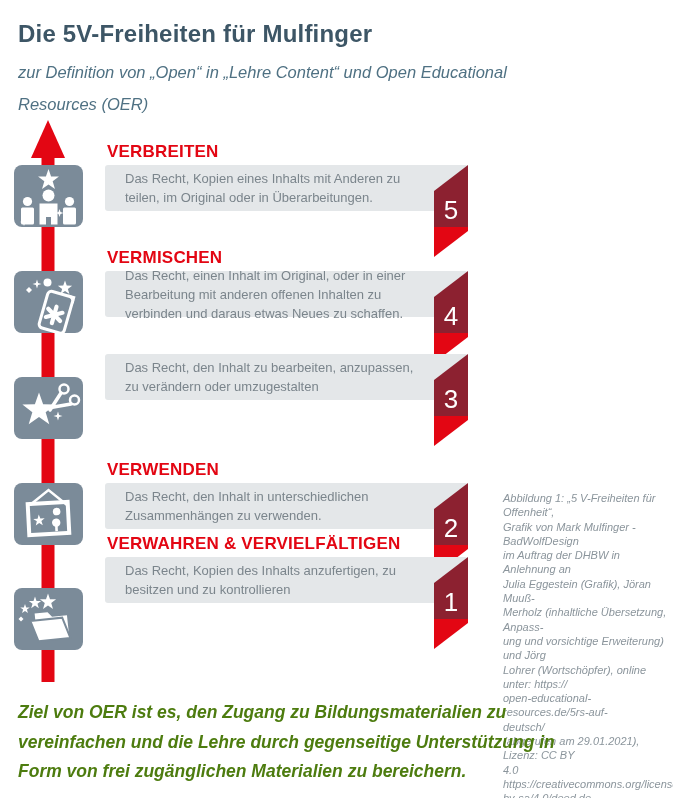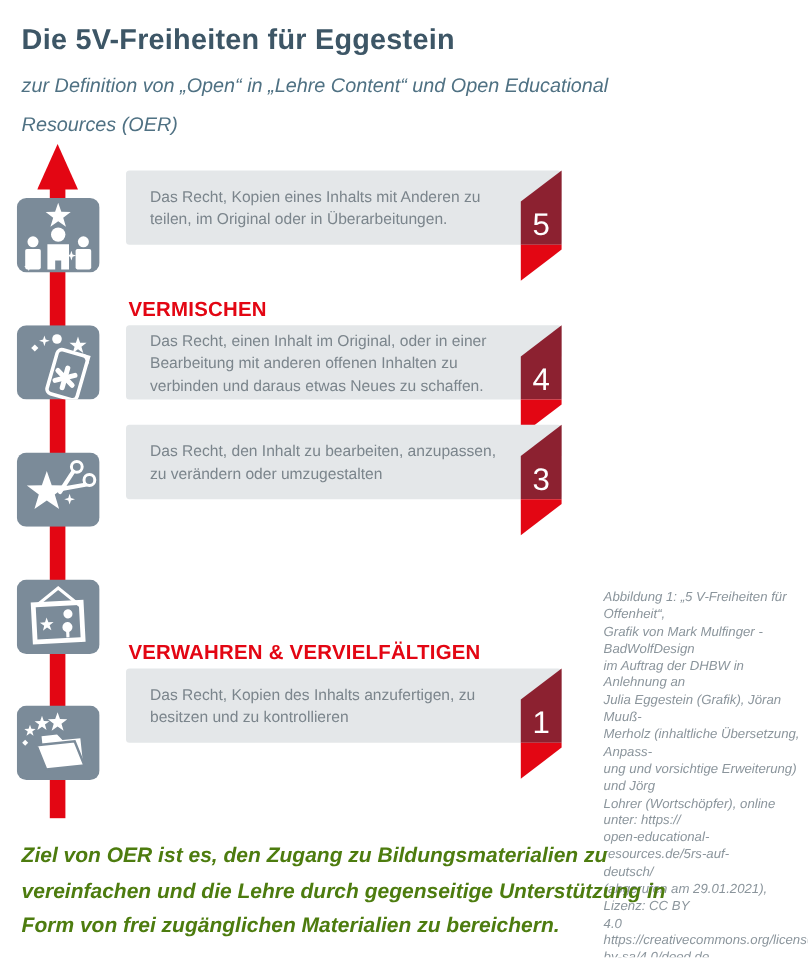--- a/index.html
+++ b/index.html
@@ -5,38 +5,38 @@
   html,body{margin:0;padding:0;background:#ffffff;}
   .stage{position:relative;width:673px;height:798px;background:#ffffff;overflow:hidden;
          font-family:"Liberation Sans", sans-serif;}
   .title{position:absolute;left:18px;top:4px;font-size:24px;font-weight:bold;color:#3d5666;letter-spacing:.2px;}
   .subtitle{position:absolute;left:18px;top:56px;width:520px;font-size:16.5px;font-style:italic;
             color:#4f7183;line-height:32px;}
   .arrow-svg{position:absolute;left:31px;top:120px;width:34px;height:562px;}
   .icon-box{position:absolute;left:14px;width:69px;height:62px;}
   .row{position:absolute;left:105px;width:363px;}
   .row-title{font-size:17px;font-weight:bold;color:#e30613;letter-spacing:.2px;margin:0 0 5px 2px;height:18px;}
-  .row-box{position:relative;height:62px;background:#e4e7e9;border-radius:3px;display:flex;align-items:center;}
+  .row-box{position:relative;height:46px;background:#e4e7e9;border-radius:3px;display:flex;align-items:center;}
   .row-desc{font-size:13px;line-height:19px;color:#7b858c;padding-left:20px;padding-right:44px;}
   .badge{position:absolute;right:0;top:0;width:34px;height:92px;overflow:visible;}
   .badge text{fill:#ffffff;font-size:26px;font-family:"Liberation Sans",sans-serif;text-anchor:middle;}
   .citation{position:absolute;left:503px;top:491px;width:168px;font-size:11px;font-style:italic;
             color:#8b959c;line-height:14.3px;white-space:pre-line;}
   .footer{position:absolute;left:18px;top:698px;width:552px;font-size:17.5px;font-weight:bold;
           font-style:italic;color:#4d7c0f;line-height:29.5px;}
   .ico-bg{fill:#7b8b99;}
   .w{fill:#ffffff;}
   .ws{stroke:#ffffff;fill:none;}
 </style>
 </head>
 <body>
 
 <div class="stage">
 
-  <h1 class="title">Die 5V-Freiheiten für Eggestein</h1>
+  <h1 class="title">Die 5V-Freiheiten für Mulfinger</h1>
   <div class="subtitle">zur Definition von „Open“ in „Lehre Content“ und Open Educational Resources (OER)</div>
 
   <svg class="arrow-svg" viewBox="0 0 34 562" aria-hidden="true">
     <rect x="10.5" y="36" width="13" height="526" fill="#e30613"></rect>
     <polygon points="17,0 0,38 34,38" fill="#e30613"></polygon>
   </svg>
 
   <svg class="icon-box" style="top:165px" viewBox="0 0 69 62">
     <rect class="ico-bg" width="69" height="62" rx="8"></rect>
     <polygon class="w" points="34.5,4 37.09,11.44 44.96,11.6 38.68,16.36 40.96,23.9 34.5,19.4 28.04,23.9 30.32,16.36 24.04,11.6 31.91,11.44"></polygon>
@@ -95,20 +95,21 @@
       <polygon class="w" points="22,24 35,24 39,29 54,29 54,50 22,50"></polygon>
       <polygon class="w" points="17,31 49,31 55,52 23,52" stroke="#7b8b99" stroke-width="2"></polygon>
     </g>
     <polygon class="w" points="11,16 12.18,19.38 15.76,19.45 12.9,21.62 13.94,25.05 11,23 8.06,25.05 9.1,21.62 6.24,19.45 9.82,19.38"></polygon>
     <polygon class="w" points="21,8.5 22.53,12.9 27.18,12.99 23.47,15.8 24.82,20.26 21,17.6 17.18,20.26 18.53,15.8 14.82,12.99 19.47,12.9"></polygon>
     <polygon class="w" points="34,5.5 36,11.25 42.08,11.37 37.23,15.05 39,20.88 34,17.4 29,20.88 30.77,15.05 25.92,11.37 32,11.25"></polygon>
     <polygon class="w" points="7,28.5 9.5,31 7,33.5 4.5,31"></polygon>
   </svg>
 
   <div class="row" style="top:142px">
+    <div class="row-title">VERBREITEN</div>
     <div class="row-box">
       <div class="row-desc">Das Recht, Kopien eines Inhalts mit Anderen zu teilen, im Original oder in Überarbeitungen.</div>
       <svg class="badge" viewBox="0 0 34 92">
         <polygon points="0,26 34,0 34,62 0,62" fill="#8c2130"></polygon>
         <polygon points="0,62 34,62 34,66 0,92" fill="#e30613"></polygon>
         <text x="17" y="54">5</text>
       </svg>
     </div>
   </div>
 
@@ -128,20 +129,31 @@
     <div class="row-box">
       <div class="row-desc">Das Recht, den Inhalt zu bearbeiten, anzupassen, zu verändern oder umzugestalten</div>
       <svg class="badge" viewBox="0 0 34 92">
         <polygon points="0,26 34,0 34,62 0,62" fill="#8c2130"></polygon>
         <polygon points="0,62 34,62 34,66 0,92" fill="#e30613"></polygon>
         <text x="17" y="54">3</text>
       </svg>
     </div>
   </div>
 
+  <div class="row" style="top:460px">
+    <div class="row-title">VERWENDEN</div>
+    <div class="row-box">
+      <div class="row-desc">Das Recht, den Inhalt in unterschiedlichen Zusammenhängen zu verwenden.</div>
+      <svg class="badge" viewBox="0 0 34 92">
+        <polygon points="0,26 34,0 34,62 0,62" fill="#8c2130"></polygon>
+        <polygon points="0,62 34,62 34,66 0,92" fill="#e30613"></polygon>
+        <text x="17" y="54">2</text>
+      </svg>
+    </div>
+  </div>
 
   <div class="row" style="top:534px">
     <div class="row-title">VERWAHREN &amp; VERVIELFÄLTIGEN</div>
     <div class="row-box">
       <div class="row-desc">Das Recht, Kopien des Inhalts anzufertigen, zu besitzen und zu kontrollieren</div>
       <svg class="badge" viewBox="0 0 34 92">
         <polygon points="0,26 34,0 34,62 0,62" fill="#8c2130"></polygon>
         <polygon points="0,62 34,62 34,66 0,92" fill="#e30613"></polygon>
         <text x="17" y="54">1</text>
       </svg>

